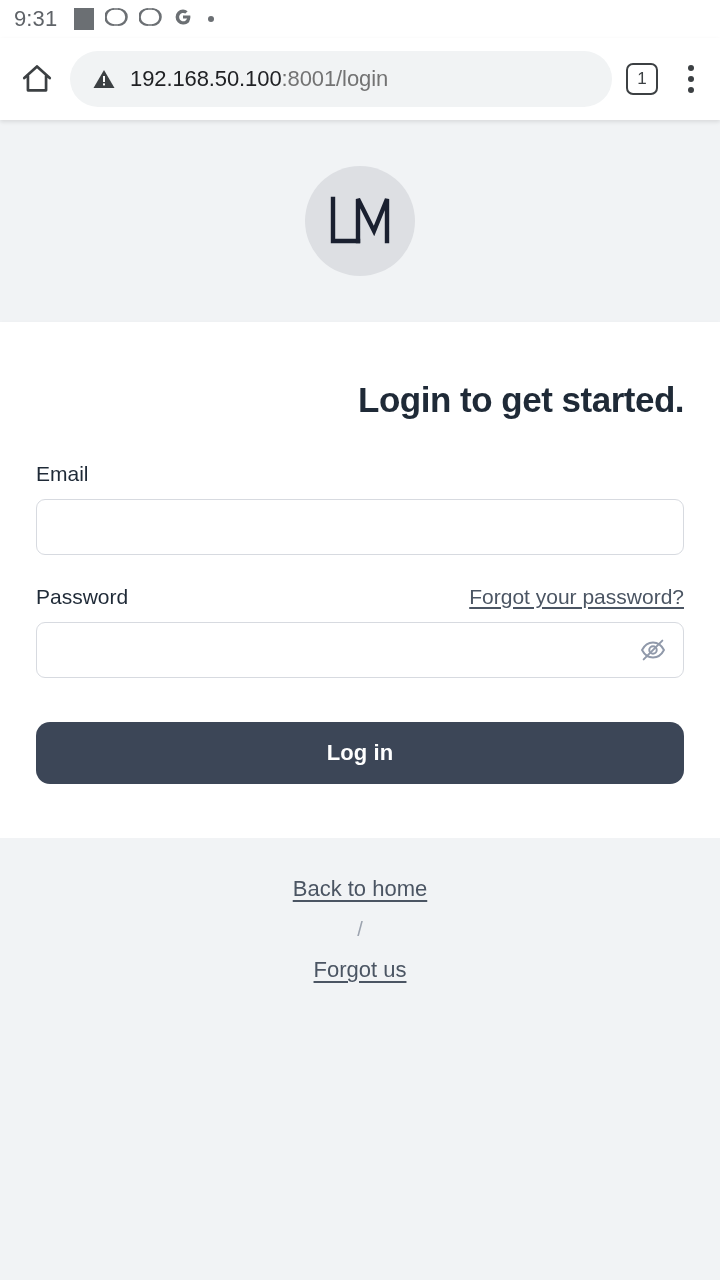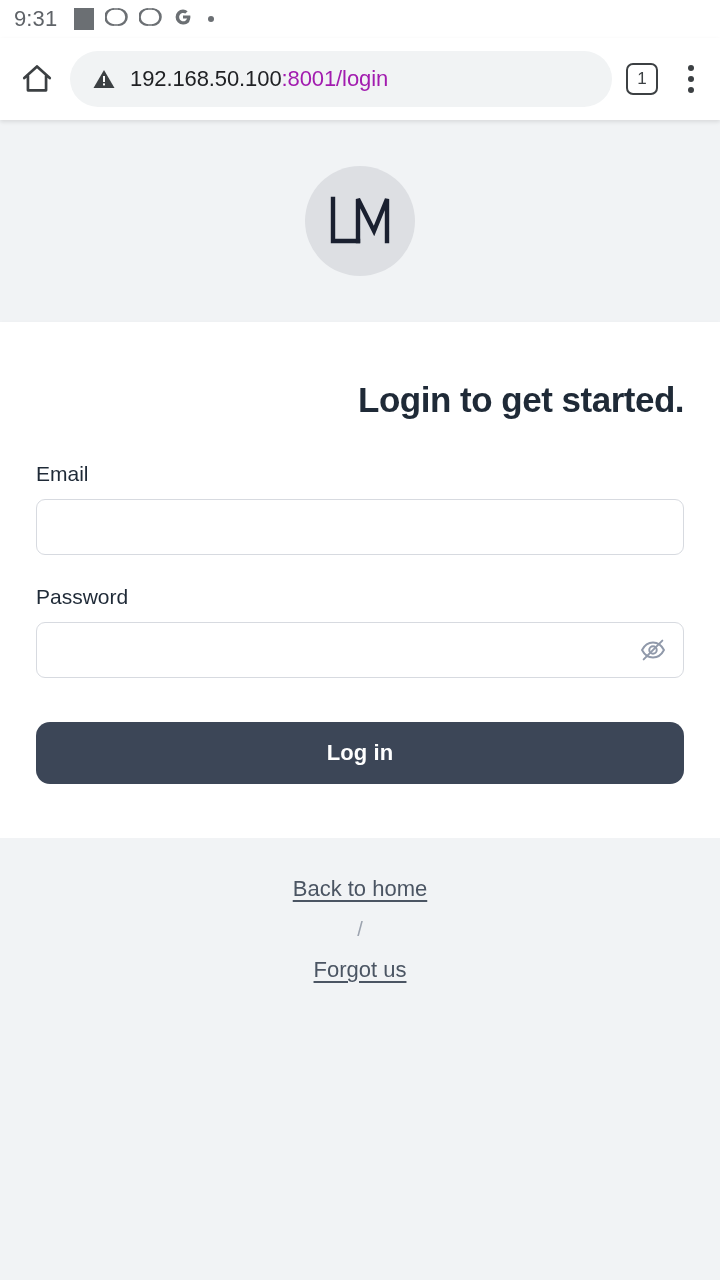--- a/index.html
+++ b/index.html
@@ -86,21 +86,21 @@
     align-items: center;
   }
   .omnibox-url {
     font-size: 22px;
     color: #202124;
     white-space: nowrap;
     overflow: hidden;
     text-overflow: ellipsis;
     letter-spacing: -0.1px;
   }
-  .omnibox-url .url-dim { color: #a21caf; }
+  .omnibox-url .url-dim { color: #737373; }
   .tab-count {
     flex: 0 0 auto;
     width: 32px;
     height: 32px;
     border: 2.5px solid #3c4043;
     border-radius: 7px;
     display: flex;
     align-items: center;
     justify-content: center;
     font-size: 17px;
@@ -333,20 +333,21 @@
       <div class="field-label-row">
         <span class="field-label">Email</span>
       </div>
       <input class="text-input" type="email" placeholder="" style="">
     </div>
 
     
     <div class="field-group">
       <div class="field-label-row">
         <span class="field-label">Password</span>
+        <a class="link-inline" href="#">Forgot your password?</a>
       </div>
       <div class="password-wrap">
         <input class="text-input" type="password" placeholder="" style="">
         <button class="toggle-visibility">
           <svg width="28" height="28" viewBox="0 0 24 24">
             <path d="M2.6 12 C4.8 7.8 8.2 5.6 12 5.6 C15.8 5.6 19.2 7.8 21.4 12 C19.2 16.2 15.8 18.4 12 18.4 C8.2 18.4 4.8 16.2 2.6 12 Z" fill="none" stroke="#9099aa" stroke-width="1.7" stroke-linejoin="round"></path>
             <circle cx="12" cy="12" r="3.2" fill="none" stroke="#9099aa" stroke-width="1.7"></circle>
             <path d="M4 20 L20 4" fill="none" stroke="#9099aa" stroke-width="1.7" stroke-linecap="round"></path>
           </svg>
         </button>

